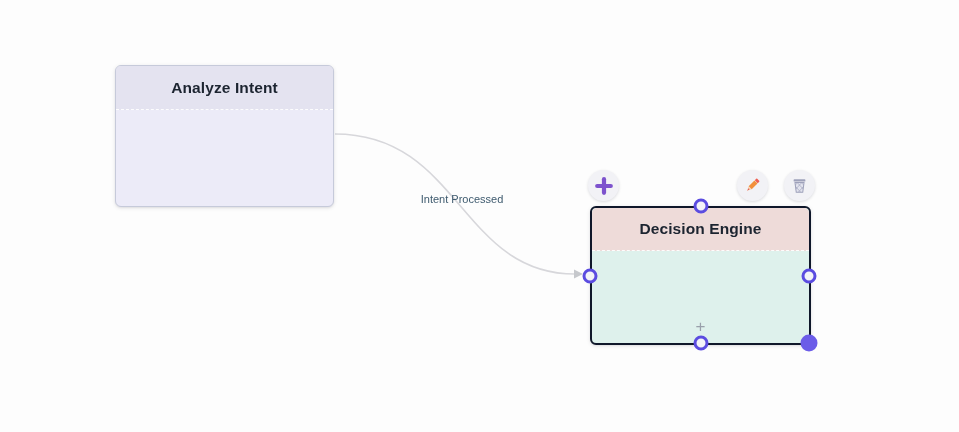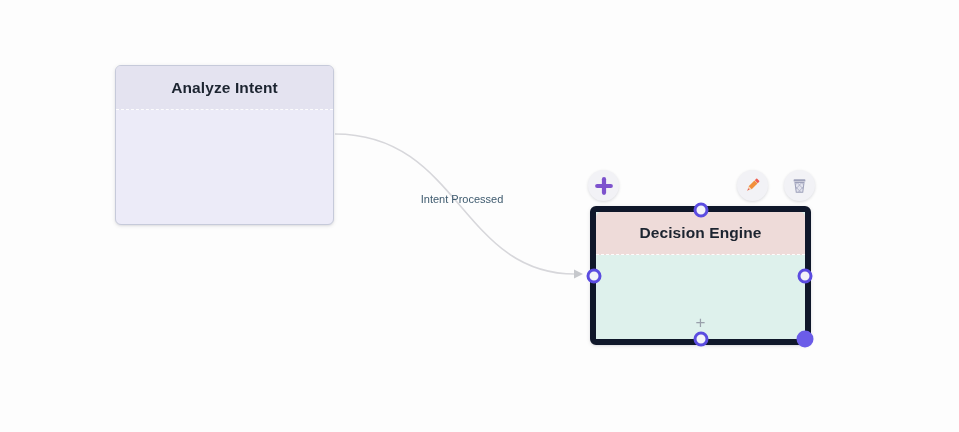--- a/index.html
+++ b/index.html
@@ -30,29 +30,29 @@
     height:44px;
     border-radius:5px 5px 0 0;
     border-bottom:1px dashed rgba(255,255,255,.9);
     display:flex;align-items:center;justify-content:center;
     box-sizing:border-box;
   }
   .node-title{
     font-size:15.5px;font-weight:bold;color:#1c2430;letter-spacing:.1px;
   }
   .node-analyze{
-    left:115px;top:65px;width:219px;height:160px;
+    left:115px;top:65px;width:219px;height:142px;
     background:#ecebf8;
     border:1px solid #c6cada;
   }
   .node-analyze .node-header{background:#e4e3f0;}
   .node-decision{
     left:590px;top:206px;width:221px;height:139px;
     background:#def1ec;
-    border:6px solid #0f172a;
+    border:2px solid #0f172a;
   }
   .node-decision .node-header{background:#eedbd9;height:43px;}
   .body-plus{
     position:absolute;left:50%;bottom:8px;transform:translateX(-50%);
     font-size:17px;line-height:1;color:#99a0ab;font-weight:400;
   }
   
   .handle{
     position:absolute;
     width:9px;height:9px;

